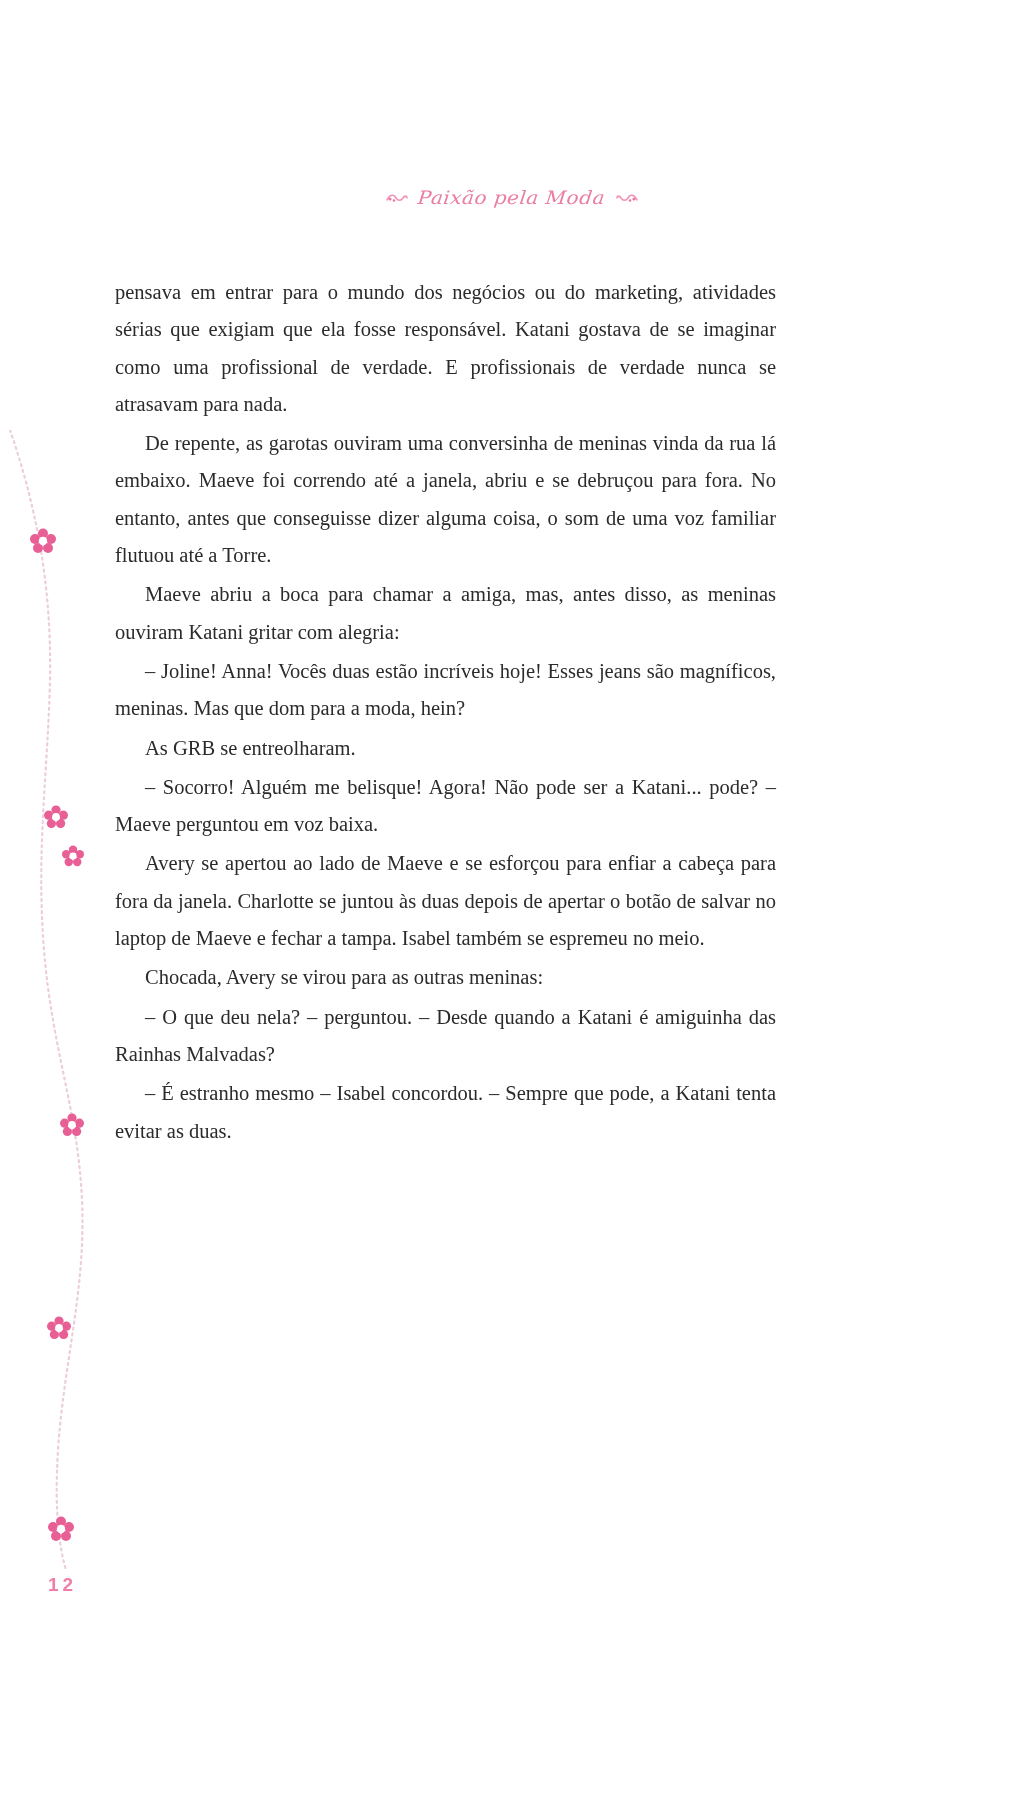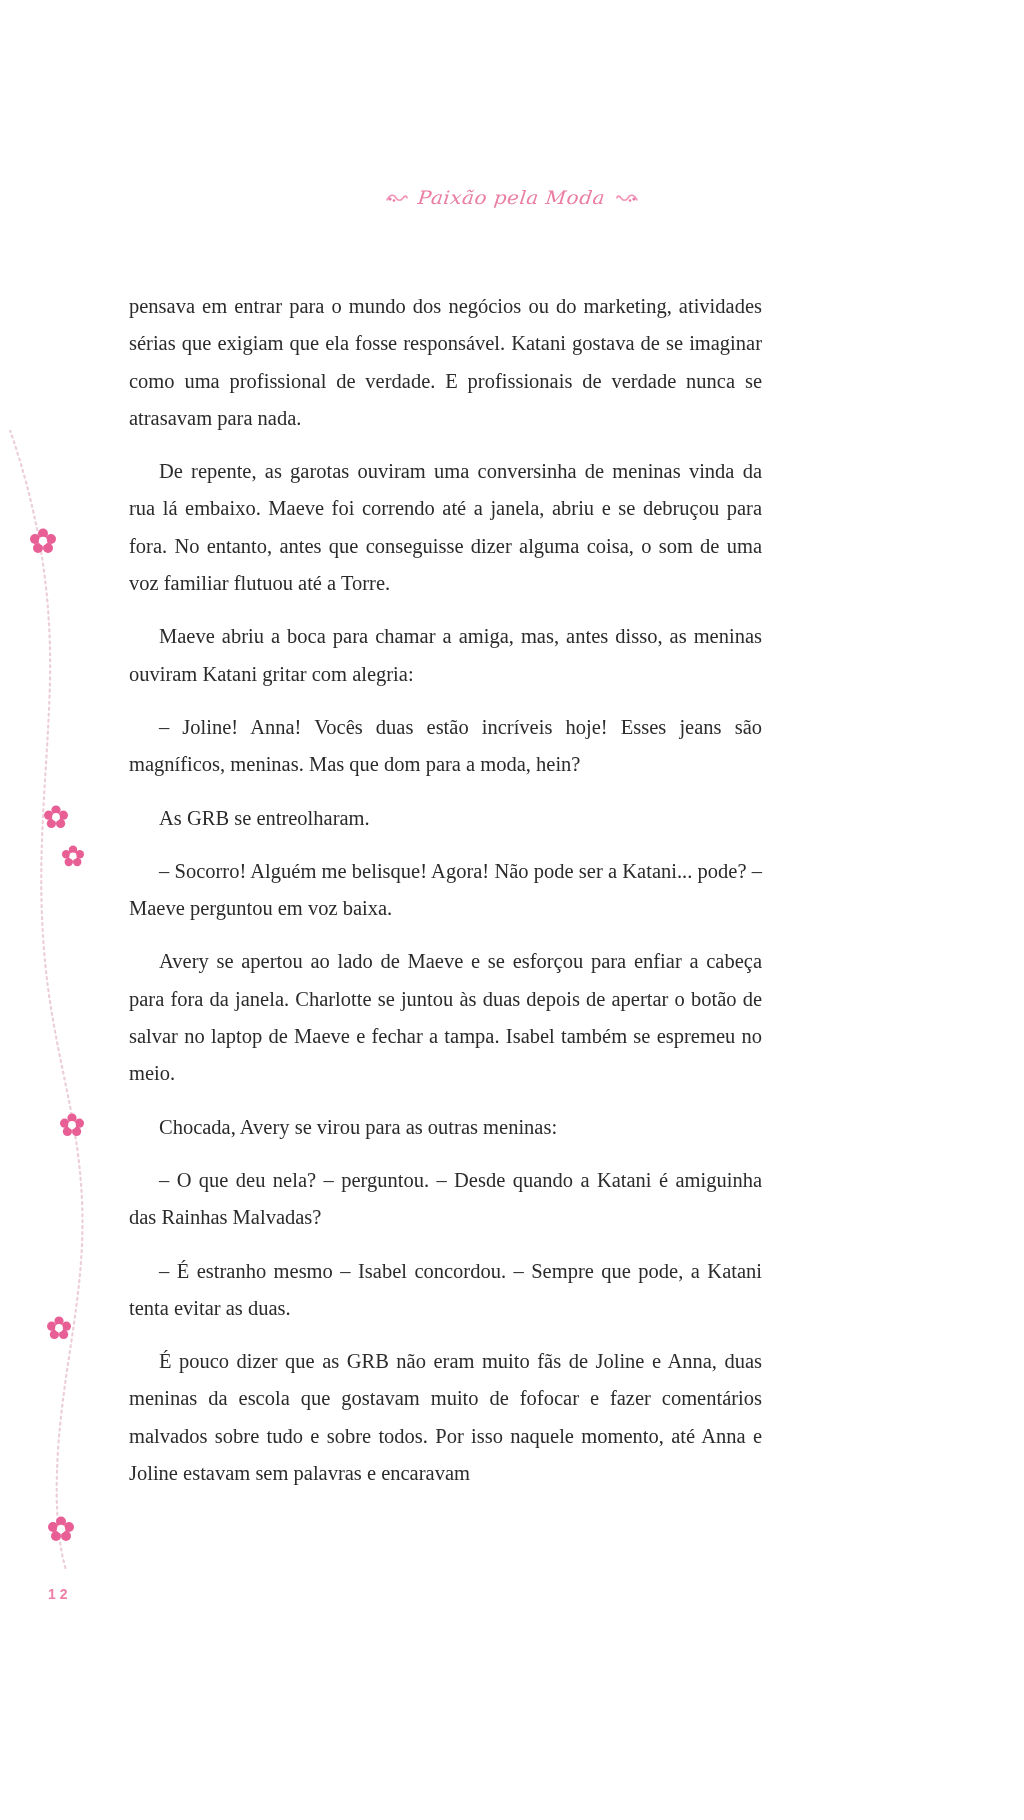--- a/index.html
+++ b/index.html
@@ -55,21 +55,21 @@
   .head-flourish svg { display: block; }
 
   
   .text-column {
     position: absolute;
     top: 272px;
     left: 113px;
     width: 665px;
   }
   .text-column p {
-    margin: 16px;
+    margin: 2px;
     font-size: 20.5px;
     line-height: 37.3px;
     text-align: justify;
     text-justify: inter-word;
     color: #2b2b2b;
     font-family: "Liberation Serif", "DejaVu Serif", serif;
     -webkit-font-smoothing: antialiased;
   }
   .text-column p.first {
     text-indent: 0;
@@ -80,25 +80,24 @@
   .text-column p:last-child {
     text-align: justify;
   }
 
   
   .folio {
     position: absolute;
     left: 48px;
     top: 1574px;
     font-family: "Liberation Sans", "DejaVu Sans", sans-serif;
-    font-size: 14px;
+    font-size: 19px;
     font-weight: 700;
     letter-spacing: 4px;
     color: #ef7fa8;
-    margin-top: 12px;
   }
 
   
   .vine {
     position: absolute;
     left: 0px;
     top: 430px;
     width: 150px;
     height: 1140px;
     pointer-events: none;
@@ -224,18 +223,17 @@
     <p class="first">pensava em entrar para o mundo dos negócios ou do marketing, atividades sérias que exigiam que ela fosse responsável. Katani gostava de se imaginar como uma profissional de verdade. E profissionais de verdade nunca se atrasavam para nada.</p>
     <p class="ind">De repente, as garotas ouviram uma conversinha de meninas vinda da rua lá embaixo. Maeve foi correndo até a janela, abriu e se debruçou para fora. No entanto, antes que conseguisse dizer alguma coisa, o som de uma voz familiar flutuou até a Torre.</p>
     <p class="ind">Maeve abriu a boca para chamar a amiga, mas, antes disso, as meninas ouviram Katani gritar com alegria:</p>
     <p class="ind">– Joline! Anna! Vocês duas estão incríveis hoje! Esses jeans são magníficos, meninas. Mas que dom para a moda, hein?</p>
     <p class="ind">As GRB se entreolharam.</p>
     <p class="ind">– Socorro! Alguém me belisque! Agora! Não pode ser a Katani... pode? – Maeve perguntou em voz baixa.</p>
     <p class="ind">Avery se apertou ao lado de Maeve e se esforçou para enfiar a cabeça para fora da janela. Charlotte se juntou às duas depois de apertar o botão de salvar no laptop de Maeve e fechar a tampa. Isabel também se espremeu no meio.</p>
     <p class="ind">Chocada, Avery se virou para as outras meninas:</p>
     <p class="ind">– O que deu nela? – perguntou. – Desde quando a Katani é amiguinha das Rainhas Malvadas?</p>
     <p class="ind">– É estranho mesmo – Isabel concordou. – Sempre que pode, a Katani tenta evitar as duas.</p>
-    <p class="ind">É pouco dizer que as GRB não eram muito fãs de Joline e Anna, duas meninas da escola que gostavam muito de fofocar e fazer comentários malvados sobre tudo e sobre todos. Por isso naquele momento, até Anna e Joline estavam sem palavras e encaravam</p>
   </div>
 
   <div class="folio">12</div>
 
 </div>
 
 </body></html>

